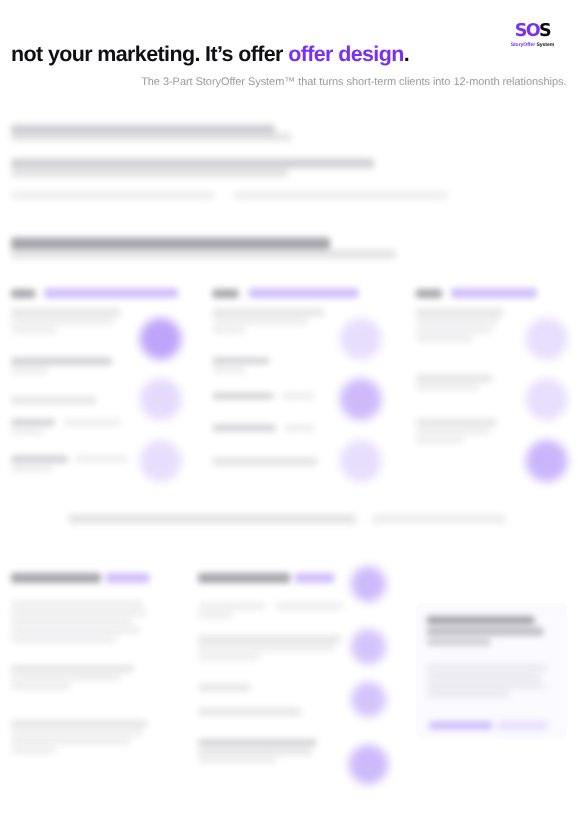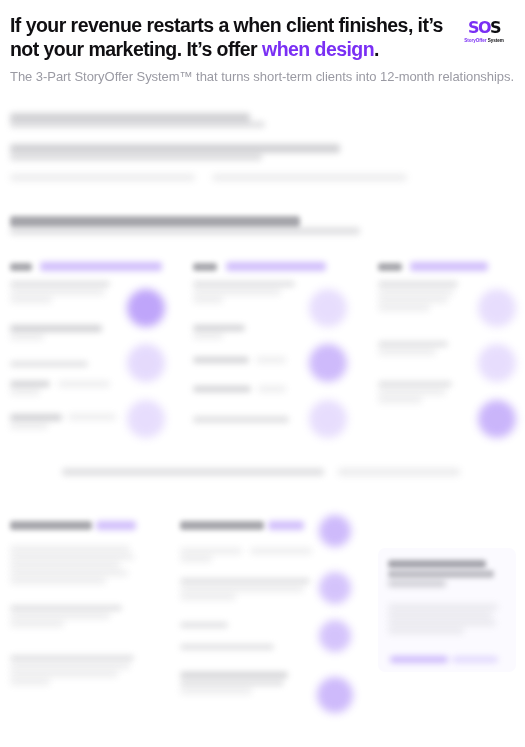--- a/index.html
+++ b/index.html
@@ -33,24 +33,25 @@
     font-weight: 700;
     letter-spacing: -0.55px;
     color: #100f12;
     max-width: 455px;
   }
   .headline .accent { color: #7a2ff4; }
   .headline .dot { color: #100f12; }
 
   .subtitle {
     margin-top: 7px;
-    font-size: 13px;
+    font-size: 10px;
     line-height: 1.35;
     color: #9a9aa3;
     letter-spacing: -0.05px;
+    text-align: right;
   }
 
   
   .logo {
     position: absolute;
     right: 10px;
     top: 20px;
     width: 62px;
     text-align: center;
   }
@@ -115,23 +116,22 @@
 
   .sr { position: absolute; width: 1px; height: 1px; overflow: hidden; clip: rect(0 0 0 0); }
 </style>
 </head>
 <body>
 
 <div class="page">
 
   <div class="header">
     <h1 class="headline">
-      <span>If your revenue restarts a when client finishes, it’s</span>
       <br>
-      <span>not your marketing. It’s offer </span><span class="accent">when design</span><span class="dot">.</span>
+      <span>not your marketing. It’s offer </span><span class="accent">offer design</span><span class="dot">.</span>
     </h1>
     <p class="subtitle">The 3-Part StoryOffer System™ that turns short-term clients into 12-month relationships.</p>
   </div>
 
   <div class="logo">
     <div class="logo-mark"><span class="p">S</span><span class="p">O</span><span class="k">S</span></div>
     <div class="logo-tag"><span class="p">StoryOffer</span><span class="k"> System</span></div>
   </div>
 
   <div id="obscured-layer">

